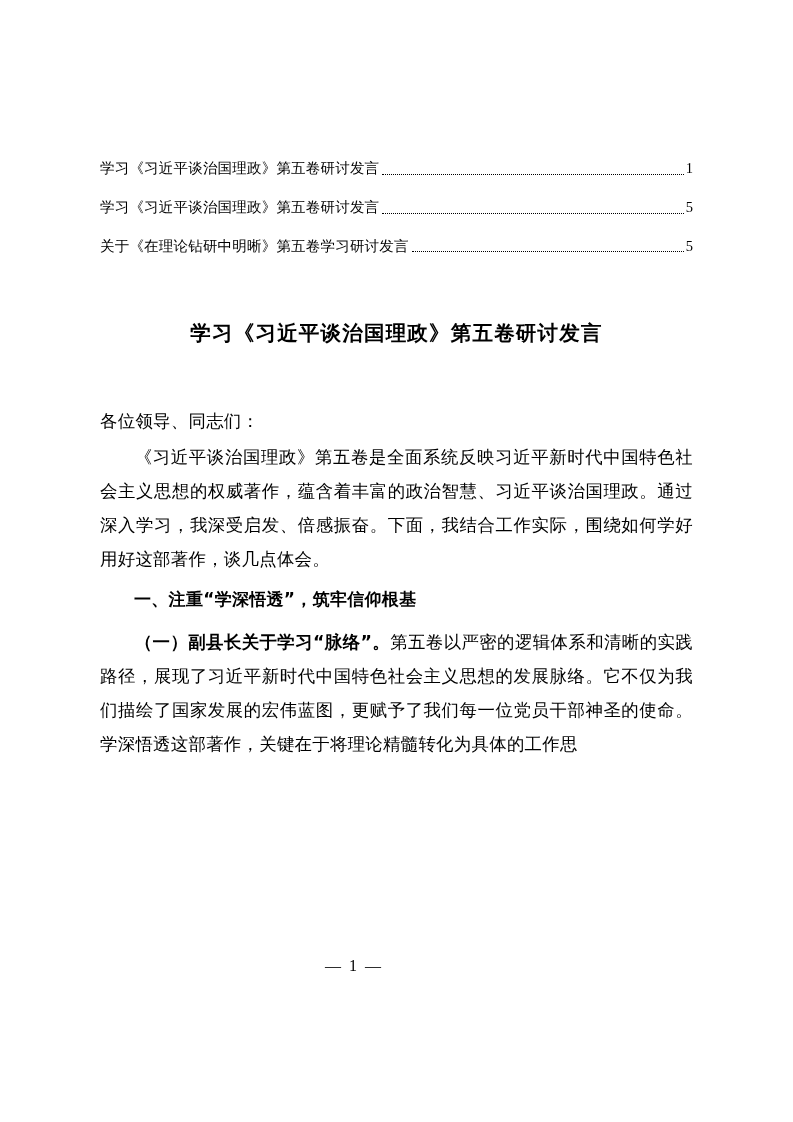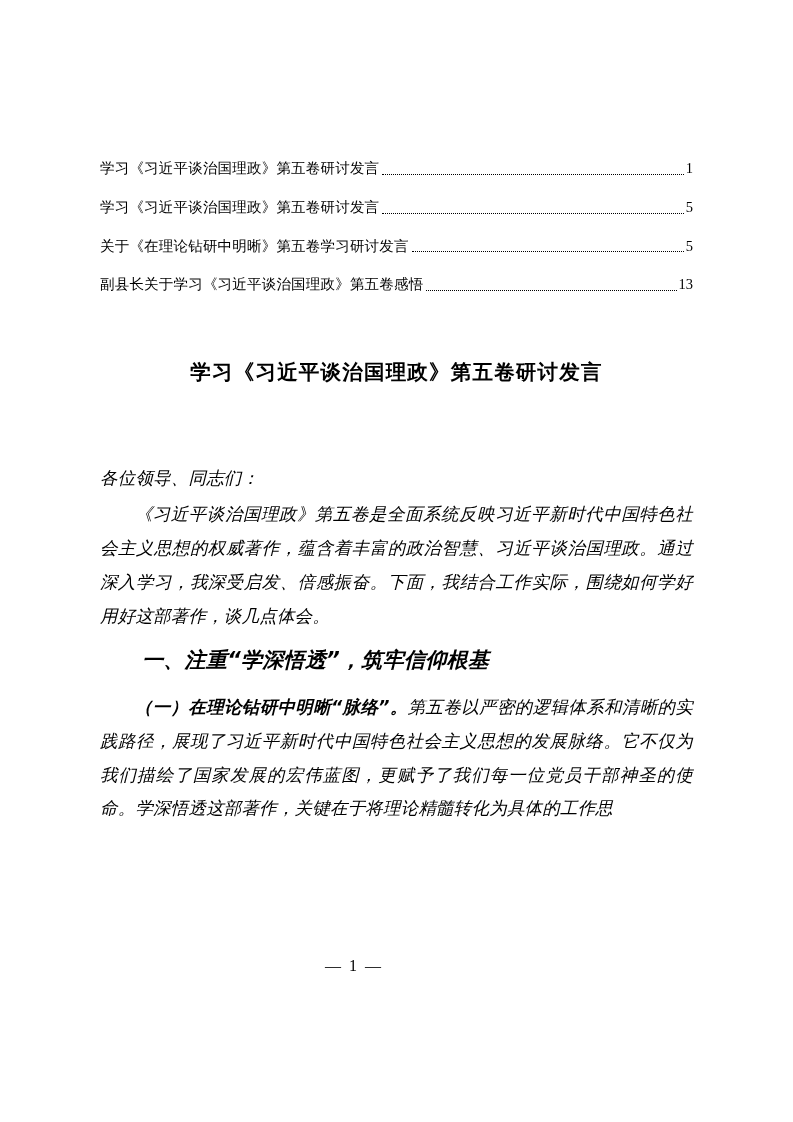--- a/index.html
+++ b/index.html
@@ -57,42 +57,41 @@
     text-align: center;
     font-family: "DejaVu Sans", "Liberation Sans", sans-serif;
     font-weight: bold;
     font-size: 20.5px;
     letter-spacing: 1.2px;
     margin-top: 62px;
     margin-bottom: 0;
   }
   
   .body-block {
-    margin-top: 76px;
-    font-style: italic;
+    margin-top: 58px;
   }
   p.para {
     font-size: 17.4px;
     line-height: 1.95;
     margin: 0 0 2px 0;
     text-align: justify;
     text-justify: inter-ideograph;
     letter-spacing: 0.3px;
   }
   p.indent {
     text-indent: 2em;
   }
   p.noindent {
     text-indent: 0;
   }
   p.section-head {
     text-indent: 2em;
     font-family: "DejaVu Sans", "Liberation Sans", sans-serif;
     font-weight: bold;
-    font-size: 21px;
+    font-size: 17px;
     line-height: 1.95;
     margin: 6px 0 2px 0;
     letter-spacing: 0.3px;
   }
   p.gap-top {
     margin-top: 10px;
   }
   .bold-inline {
     font-family: "DejaVu Sans", "Liberation Sans", sans-serif;
     font-weight: bold;
@@ -123,31 +122,26 @@
     <div class="toc-entry">
       <span class="toc-title">学习《习近平谈治国理政》第五卷研讨发言</span>
       <span class="toc-leader"></span>
       <span class="toc-page">5</span>
     </div>
     <div class="toc-entry">
       <span class="toc-title">关于《在理论钻研中明晰》第五卷学习研讨发言</span>
       <span class="toc-leader"></span>
       <span class="toc-page">5</span>
     </div>
-    <div class="toc-entry">
-      <span class="toc-title">副县长关于学习《习近平谈治国理政》第五卷感悟</span>
-      <span class="toc-leader"></span>
-      <span class="toc-page">13</span>
-    </div>
   </div>
 
   <h1 class="doc-title">学习《习近平谈治国理政》第五卷研讨发言</h1>
 
   <div class="body-block">
     <p class="para noindent">各位领导、同志们：</p>
     <p class="para indent">《习近平谈治国理政》第五卷是全面系统反映习近平新时代中国特色社会主义思想的权威著作，蕴含着丰富的政治智慧、习近平谈治国理政。通过深入学习，我深受启发、倍感振奋。下面，我结合工作实际，围绕如何学好用好这部著作，谈几点体会。</p>
     <p class="section-head">一、注重“学深悟透”，筑牢信仰根基</p>
-    <p class="para indent gap-top"><span class="bold-inline">（一）在理论钻研中明晰“脉络”。</span><span>第五卷以严密的逻辑体系和清晰的实践路径，展现了习近平新时代中国特色社会主义思想的发展脉络。它不仅为我们描绘了国家发展的宏伟蓝图，更赋予了我们每一位党员干部神圣的使命。学深悟透这部著作，关键在于将理论精髓转化为具体的工作思</span></p>
+    <p class="para indent gap-top"><span class="bold-inline">（一）副县长关于学习“脉络”。</span><span>第五卷以严密的逻辑体系和清晰的实践路径，展现了习近平新时代中国特色社会主义思想的发展脉络。它不仅为我们描绘了国家发展的宏伟蓝图，更赋予了我们每一位党员干部神圣的使命。学深悟透这部著作，关键在于将理论精髓转化为具体的工作思</span></p>
   </div>
 
   <div class="footer">— 1 —</div>
 
 </div>
 
 </body></html>

